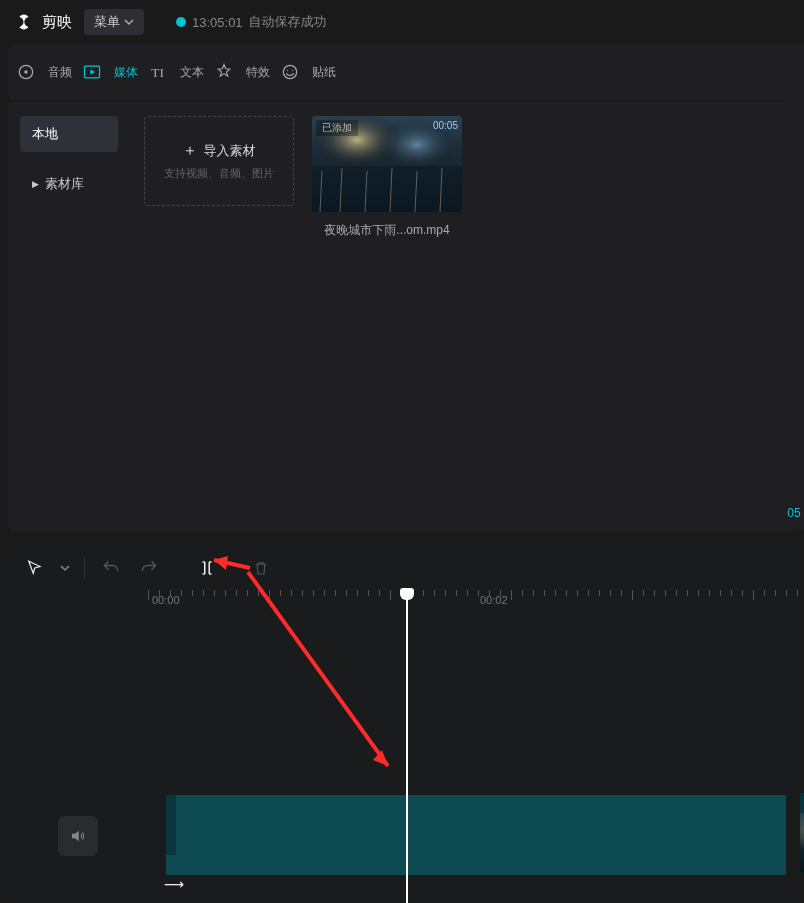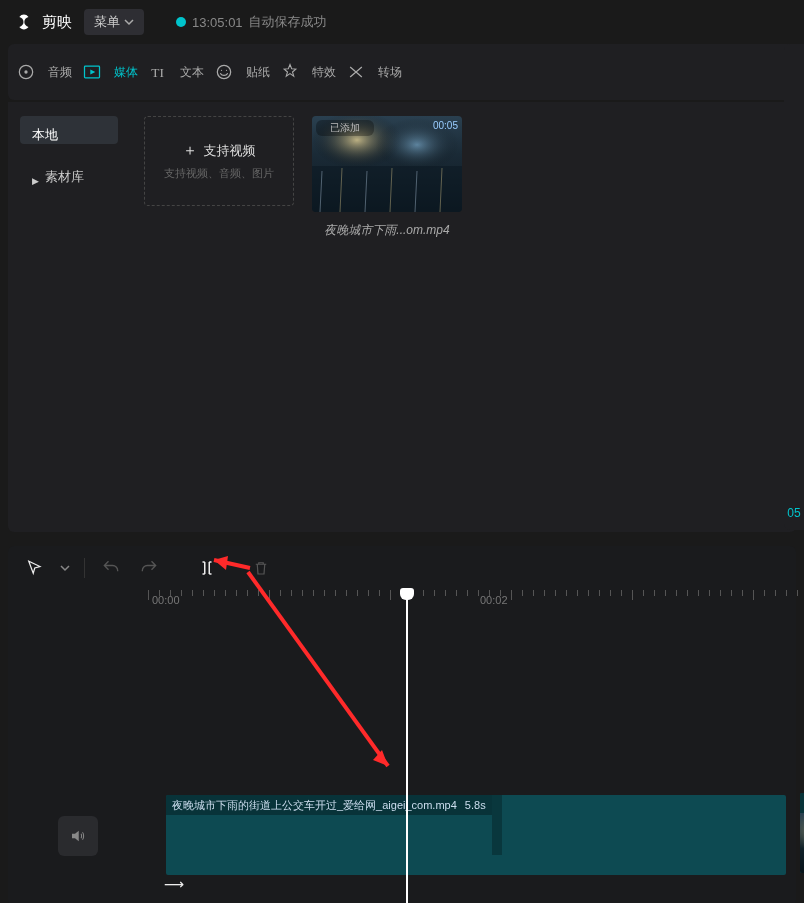--- a/index.html
+++ b/index.html
@@ -15,35 +15,35 @@
 
   
   .topnav { height: 56px; background: #1f1f22; border-radius: 6px; margin: 0 8px 0 8px; display: flex; align-items: center; padding: 0 6px; gap: 6px; }
   .topnav .navitem { width: 60px; height: 50px; display: flex; flex-direction: row; align-items: center; justify-content: center; gap: 12px; color: #aaa; font-size: 12px; cursor: pointer; border-radius: 4px; }
   .topnav .navitem.active { color: #00c4cc; }
   .topnav .navitem svg { width: 20px; height: 20px; }
 
   
   .main { display: flex; height: 430px; margin: 2px 8px 0 8px; gap: 0; }
   .sidebar { width: 122px; background: #1f1f22; border-radius: 0 0 0 6px; padding: 14px 12px; }
-  .sidebar .sideitem { height: 28px; display: flex; align-items: flex-end; padding: 0 12px; color: #ccc; font-size: 13px; border-radius: 4px; cursor: pointer; margin-bottom: 14px; }
+  .sidebar .sideitem { height: 36px; display: flex; align-items: center; padding: 0 12px; color: #ccc; font-size: 13px; border-radius: 4px; cursor: pointer; margin-bottom: 14px; }
   .sidebar .sideitem.active { background: #2e3238; color: #fff; }
   .sidebar .sideitem .tri { margin-right: 6px; font-size: 9px; }
 
   .content { flex: 1; background: #1f1f22; border-radius: 0 0 6px 0; padding: 14px; display: flex; gap: 18px; align-items: flex-start; }
   .import-box { width: 150px; height: 90px; border: 1px dashed #444; border-radius: 4px; display: flex; flex-direction: column; align-items: center; justify-content: center; gap: 6px; cursor: pointer; }
   .import-box .plus-row { display: flex; align-items: center; gap: 6px; color: #ddd; font-size: 13px; }
   .import-box .hint { color: #666; font-size: 11px; }
 
   .clip-item { width: 150px; }
   .clip-thumb { width: 150px; height: 96px; border-radius: 4px; background: linear-gradient(180deg, #2a4050 0%, #1a2a36 40%, #0e1a22 100%); position: relative; overflow: hidden; }
   .clip-thumb .reflect { position: absolute; inset: 0; }
-  .clip-thumb .badge { position:absolute; top:4px; left:4px; font-size:10px; color:#bbb; background:rgba(0,0,0,.3); padding:1px 14px; border-radius:6px;}
+  .clip-thumb .badge { position:absolute; top:4px; left:4px; font-size:10px; color:#bbb; background:rgba(0,0,0,.3); padding:1px 6px; border-radius:0;}
   .clip-thumb .dur { position:absolute; top:4px; right:4px; font-size:10px; color:#9cf; }
-  .clip-name { color: #aaa; font-size: 12px; margin-top: 10px; text-align: center; width: 150px; white-space: nowrap; overflow: hidden; text-overflow: ellipsis; font-style: italic; }
+  .clip-name { color: #aaa; font-size: 12px; margin-top: 10px; text-align: center; width: 150px; white-space: nowrap; overflow: hidden; text-overflow: ellipsis; }
 
   .rightstub { position:absolute; right:0; top:44px; width:20px; height:486px; background:#1f1f22; border-radius:6px 0 0 6px; display:flex; align-items:flex-end; justify-content:center; color:#00c4cc; font-size:12px; padding-bottom:10px;}
 
   
   .timeline { margin: 14px 8px 0 8px; background: #1a1b1d; border-radius: 6px; height: 360px; position: relative; }
   .tl-toolbar { height: 44px; display: flex; align-items: center; padding: 0 14px; gap: 14px; }
   .tl-toolbar .tool { width: 24px; height: 24px; display:flex; align-items:center; justify-content:center; color:#aaa; cursor:pointer; border-radius:3px;}
   .tl-toolbar .tool.cursor svg { width:18px; height:18px; }
   .tl-toolbar .tool.dim { color:#555; }
   .tl-toolbar .divider { width:1px; height:20px; background:#333; }
@@ -114,55 +114,49 @@
     <span>媒体</span>
   </div>
   <div class="navitem">
     <svg viewBox="0 0 24 24">
         <text x="4" y="18" font-size="16" fill="currentColor" font-family="serif">TI</text>
       </svg>
     <span>文本</span>
   </div>
   <div class="navitem">
     <svg viewBox="0 0 24 24">
+        <path d="M12 3l2 5 5 .5-4 3.5 1.5 5L12 14l-4.5 3 1.5-5-4-3.5 5-.5z" fill="none" stroke="currentColor" stroke-width="1.3"></path>
+      </svg>
+    <span>特效</span>
+  </div>
+  <div class="navitem">
+    <svg viewBox="0 0 24 24">
         <circle cx="12" cy="12" r="8" fill="none" stroke="currentColor" stroke-width="1.5"></circle>
         <path d="M8 14c1 2 3 2 4 2s3 0 4-2M9 10h.01M15 10h.01" stroke="currentColor" stroke-width="1.5" fill="none" stroke-linecap="round"></path>
       </svg>
     <span>贴纸</span>
-  </div>
-  <div class="navitem">
-    <svg viewBox="0 0 24 24">
-        <path d="M12 3l2 5 5 .5-4 3.5 1.5 5L12 14l-4.5 3 1.5-5-4-3.5 5-.5z" fill="none" stroke="currentColor" stroke-width="1.3"></path>
-      </svg>
-    <span>特效</span>
-  </div>
-  <div class="navitem">
-    <svg viewBox="0 0 24 24">
-        <path d="M5 6l7 6-7 6M19 6l-7 6 7 6" fill="none" stroke="currentColor" stroke-width="1.5"></path>
-      </svg>
-    <span>转场</span>
   </div>
 </div>
 
 <div class="main">
   <div class="sidebar">
     <div class="sideitem active">
       <span>本地</span>
     </div>
     <div class="sideitem">
       <span class="tri">▶</span>
       <span>素材库</span>
     </div>
   </div>
 
   <div class="content">
     <div class="import-box">
       <div class="plus-row">
         <span style="font-size:15px;">＋</span>
-        <span>支持视频</span>
+        <span>导入素材</span>
       </div>
       <div class="hint">支持视频、音频、图片</div>
     </div>
 
     <div class="clip-item">
       <div class="clip-thumb">
         <svg class="reflect" viewBox="0 0 150 96" preserveAspectRatio="none">
           <defs>
             <radialGradient id="g1" cx="30%" cy="25%" r="30%">
                 <stop offset="0%" stop-color="#ffe7a0" stop-opacity=".7"></stop>
@@ -298,24 +292,20 @@
   <div class="tracks">
     <div class="mute-btn">
       <svg viewBox="0 0 24 24" width="18" height="18">
           <path d="M4 9v6h4l5 4V5L8 9H4z" fill="currentColor"></path>
           <path d="M16 9c1 1 1 5 0 6M18 7c2 2 2 8 0 10" stroke="currentColor" fill="none" stroke-width="1.4"></path>
         </svg>
     </div>
 
     <div class="clip-track">
       <div class="clip-block main">
-        <div class="label-row">
-          <span>夜晚城市下雨的街道上公交车开过_爱给网_aigei_com.mp4</span>
-          <span>5.8s</span>
-        </div>
         <div class="thumbs">
           <div class="t"></div>
             <div class="t"></div>
             <div class="t"></div>
             <div class="t"></div>
             <div class="t"></div>
             <div class="t"></div>
             <div class="t"></div>
             <div class="t"></div>
             <div class="t"></div>

